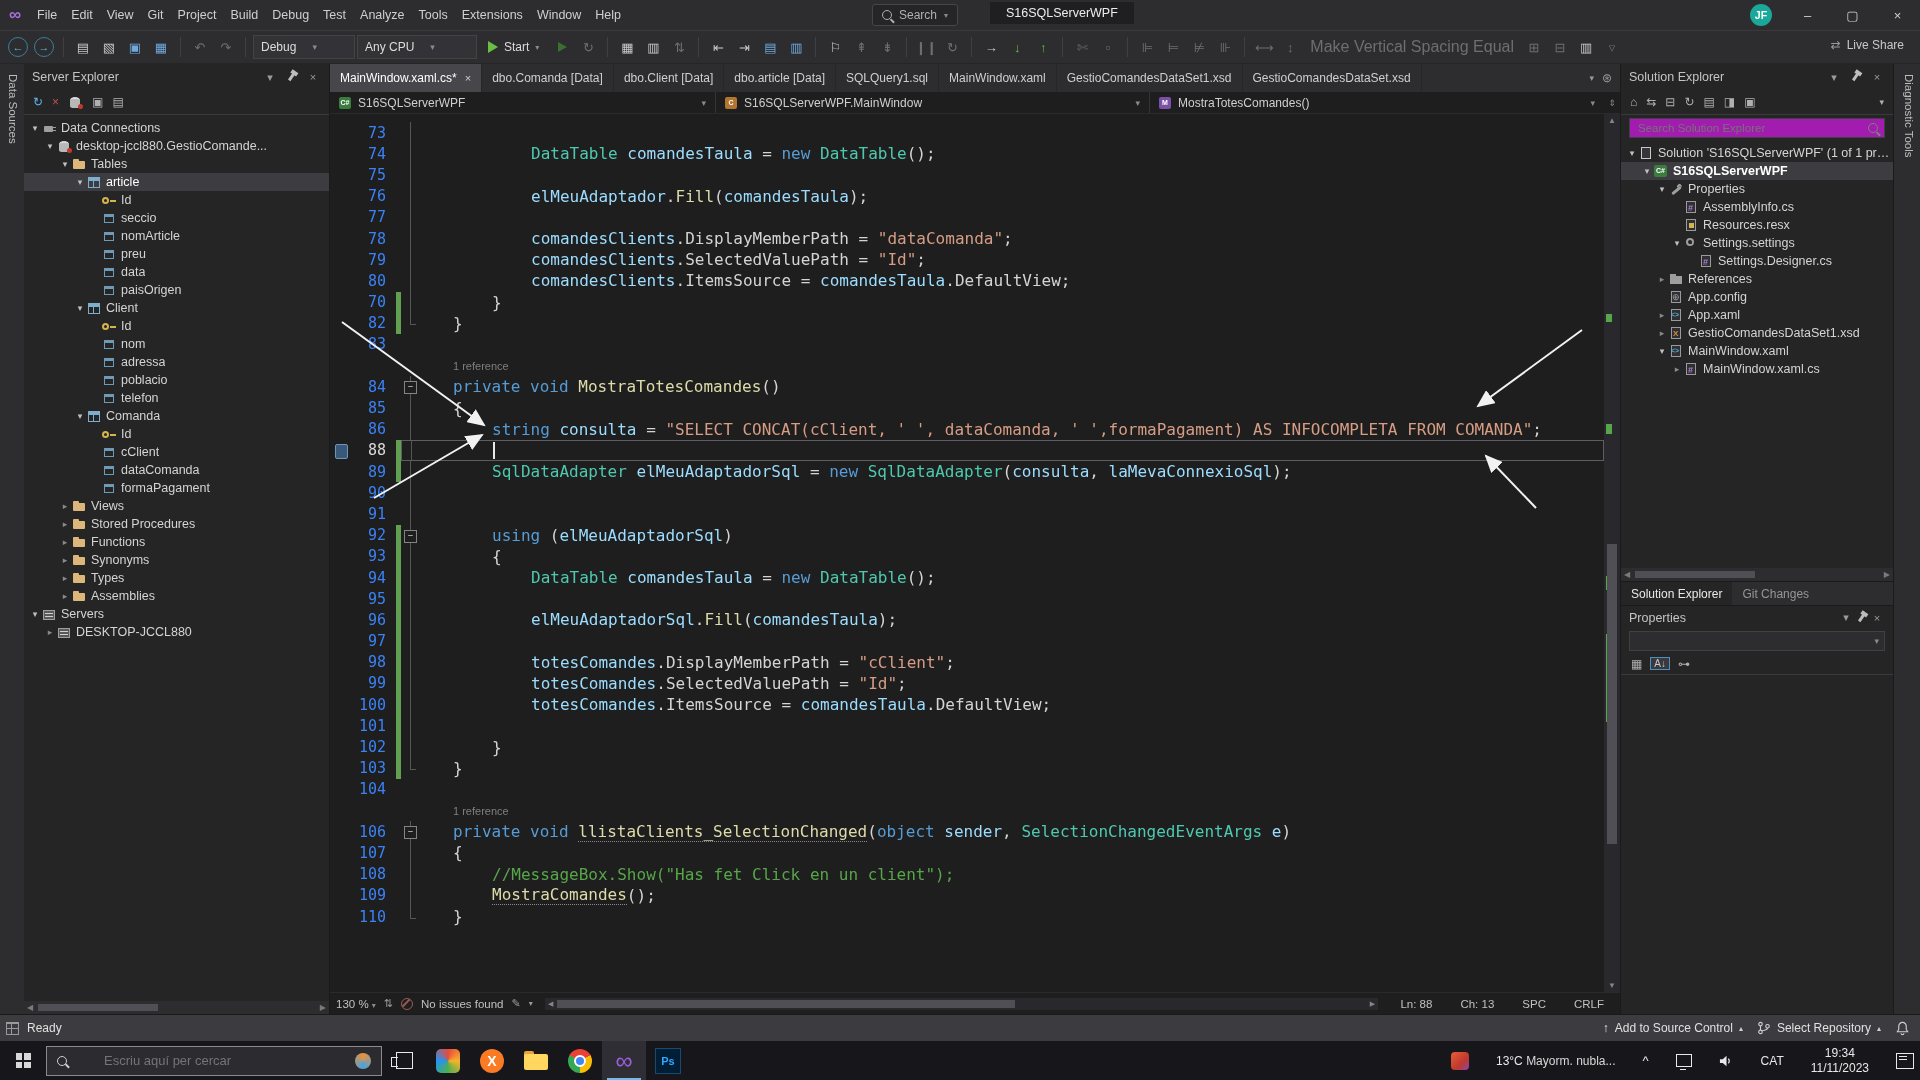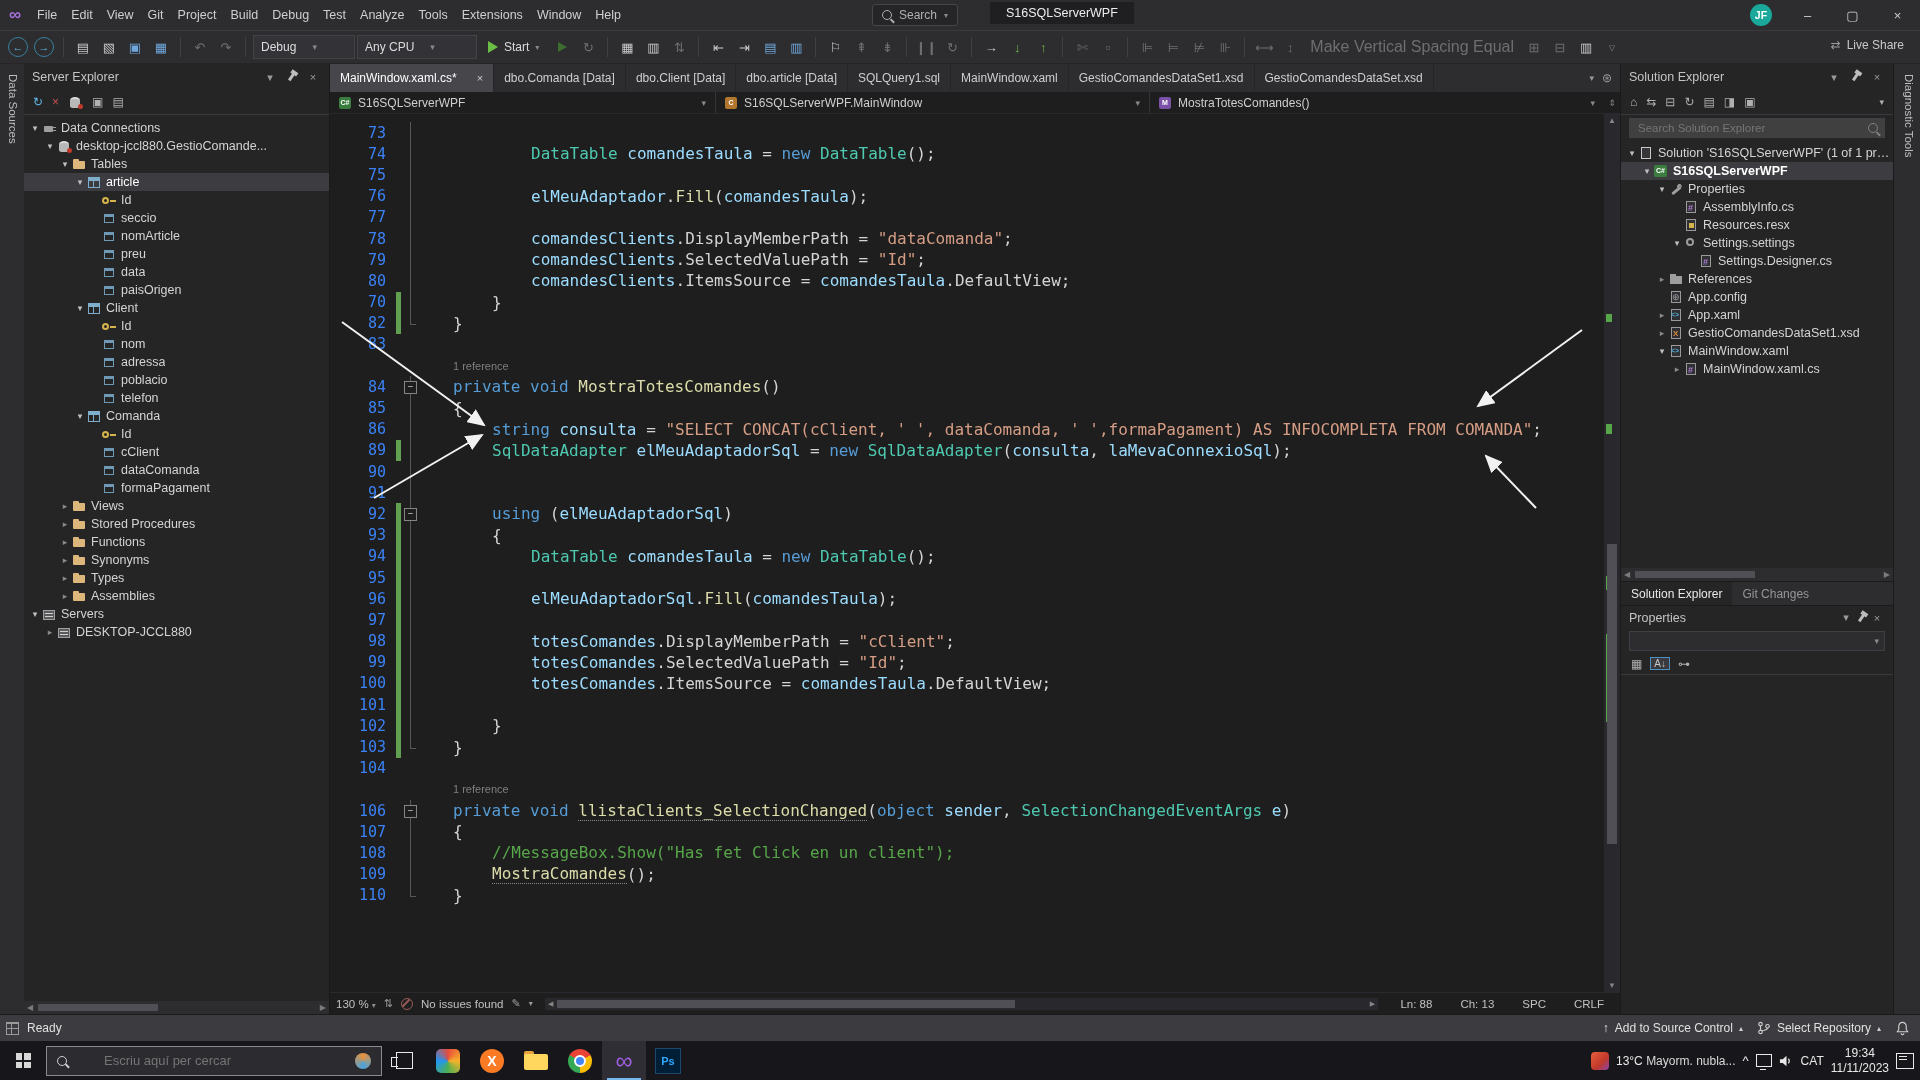--- a/index.html
+++ b/index.html
@@ -40,21 +40,21 @@
   
   #server-panel{left:24px;top:64px;width:306px;height:950px;background:#252526;border-right:1px solid #1a1a1a;box-sizing:border-box;}
   #right-panel{left:1620px;top:64px;width:273px;height:950px;background:#252526;border-left:1px solid #1a1a1a;box-sizing:border-box;}
   .panel-header{height:26px;display:flex;align-items:center;padding:0 8px;color:#c4c4c4;font-size:12.5px;gap:6px;}
   .ph-sp{flex:1;}
   .ph-ic{color:#9a9a9a;font-size:11px;width:16px;text-align:center;}
   .pin{width:3px;height:8px;background:#bdbdbd;position:relative;transform:rotate(35deg);margin:0 6px;}
   .pin::after{content:"";position:absolute;top:-3px;left:-2px;width:7px;height:4px;background:#bdbdbd;}
   .panel-tools{height:24px;display:flex;align-items:center;gap:9px;padding:0 9px;border-bottom:1px solid #3a3a3e;}
   .pt-ic{font-size:12px;color:#b0b0b0;}
-  .sx-search{height:18px;margin:3px 8px;background:#404040;border:1px solid #3f3f46;display:flex;align-items:center;padding:0 6px;color:#808080;font-size:11.5px;gap:6px;}
+  .sx-search{height:18px;margin:3px 8px;background:#a21caf;border:1px solid #3f3f46;display:flex;align-items:center;padding:0 6px;color:#808080;font-size:11.5px;gap:6px;}
   .sx-search input{flex:1;background:transparent;border:none;outline:none;color:#bdbdbd;font-size:11.5px;font-family:inherit;}
   .mag{width:8px;height:8px;border:1.5px solid currentColor;border-radius:50%;position:relative;flex:none;}
   .mag::after{content:"";position:absolute;width:5px;height:1.5px;background:currentColor;transform:rotate(45deg);right:-4px;bottom:-2px;}
   
   .trow{height:18px;display:flex;align-items:center;font-size:12.5px;color:#d4d4d4;white-space:nowrap;box-sizing:border-box;width:100%;}
   .trow.sel{background:#3c3c41;color:#fff;}
   .trow .exp{width:14px;font-size:9px;color:#c0c0c0;text-align:center;flex:none;}
   .trow .exp.closed{color:#8a8a8a;}
   .tlabel{overflow:hidden;text-overflow:ellipsis;}
   .tlabel.bold{font-weight:bold;color:#fff;}
@@ -88,21 +88,21 @@
   .ti-gear::after{content:"";position:absolute;left:5px;top:4px;width:3px;height:3px;background:#25252a;border-radius:50%;}
   .ti-config::after{content:"⊕";position:absolute;left:3px;top:1px;color:#9e9e9e;font-size:9px;}
   .ti-xaml::after{content:"<>";position:absolute;left:2px;top:2px;color:#52b0d8;font-size:7px;font-weight:bold;}
   .ti-xsd::after{content:"X";position:absolute;left:4px;top:2px;color:#d88b3c;font-size:8px;font-weight:bold;}
   .mini-scroll{position:absolute;bottom:0;left:0;right:0;height:13px;background:#2d2d30;color:#7a7a7a;font-size:8px;
     display:flex;align-items:center;justify-content:space-between;padding:0 3px;box-sizing:border-box;}
   .mini-thumb{position:absolute;left:14px;top:3px;height:7px;width:120px;background:#4f4f55;}
   
   #editor{left:330px;top:64px;width:1290px;height:950px;background:#1e1e1e;}
   #tabstrip{position:absolute;left:0;top:0;right:0;height:28px;background:#2d2d30;display:flex;align-items:stretch;font-size:12px;}
-  .tab{display:flex;align-items:center;padding:0 10px;gap:20px;color:#cfcfcf;background:#2d2d30;border-right:1px solid #26262a;white-space:nowrap;}
+  .tab{display:flex;align-items:center;padding:0 10px;gap:8px;color:#cfcfcf;background:#2d2d30;border-right:1px solid #26262a;white-space:nowrap;}
   .tab.active{background:#46464b;color:#fff;}
   .tab .x{color:#cfcfcf;font-size:11px;}
   .tabs-end{margin-left:auto;display:flex;align-items:center;gap:8px;padding:0 8px;color:#9a9a9a;}
   #breadcrumb{position:absolute;left:0;top:28px;right:0;height:22px;background:#1e1e1e;border-bottom:1px solid #2a2a2e;
     display:flex;align-items:center;font-size:12px;color:#cfcfcf;box-sizing:border-box;}
   .crumb{display:flex;align-items:center;gap:7px;padding:0 9px;border-right:1px solid #333338;height:100%;box-sizing:border-box;}
   .crumb .chev{margin-left:auto;color:#8a8a8a;font-size:9px;}
   .bc-ic{width:12px;height:12px;flex:none;border-radius:2px;display:flex;align-items:center;justify-content:center;font-size:7px;font-weight:bold;color:#fff;}
   .bc-proj{background:#3b7d3f;} .bc-class{background:#b3762f;} .bc-method{background:#7b51a8;}
   #code-area{position:absolute;left:0;top:50px;right:0;bottom:22px;overflow:hidden;background:#1e1e1e;}
@@ -172,21 +172,21 @@
   .tv-ic::before{content:"";position:absolute;left:-6px;top:4px;width:6px;height:8px;border:1.5px solid #e8e8e8;border-right:none;}
   .ic-photos{width:24px;height:24px;border-radius:5px;background:conic-gradient(#e64a3c,#f7b32b,#4caf50,#2196f3,#e64a3c);}
   .ic-xampp{width:24px;height:24px;border-radius:50%;background:#fb7a24;color:#fff;font-weight:bold;display:flex;align-items:center;justify-content:center;font-size:14px;}
   .ic-folder{width:24px;height:19px;position:relative;}
   .ic-folder::before{content:"";position:absolute;left:0;top:0;width:10px;height:5px;background:#e8a33d;border-radius:2px 2px 0 0;}
   .ic-folder::after{content:"";position:absolute;left:0;top:3px;width:24px;height:16px;background:#ffd75e;border-radius:2px;}
   .ic-chrome{width:24px;height:24px;border-radius:50%;background:conic-gradient(from -60deg,#ea4335 0 120deg,#fbbc05 0 240deg,#34a853 0 360deg);position:relative;}
   .ic-chrome::after{content:"";position:absolute;left:6px;top:6px;width:12px;height:12px;background:#4285f4;border:2px solid #fff;border-radius:50%;box-sizing:border-box;}
   .ic-vs{color:#a05ede;font-size:24px;line-height:24px;}
   .ic-ps{width:24px;height:24px;background:#001e36;border:1px solid #1c4a6e;color:#31a8ff;font-size:11px;font-weight:bold;display:flex;align-items:center;justify-content:center;}
-  .tray{margin-left:auto;display:flex;align-items:center;gap:7px;padding-right:6px;font-size:12px;}
+  .tray{margin-left:auto;display:flex;align-items:center;gap:27px;padding-right:6px;font-size:12px;}
   .news-ic{width:18px;height:18px;border-radius:4px;background:linear-gradient(135deg,#e85d3c,#c0392b 60%,#8e44ad);}
   .net-ic{width:14px;height:11px;border:1.5px solid #e8e8e8;position:relative;}
   .net-ic::after{content:"";position:absolute;left:3px;bottom:-4px;width:6px;height:1.5px;background:#e8e8e8;}
   .clock{text-align:center;line-height:1.25;font-size:12px;}
   .notif-ic{width:16px;height:14px;border:1.5px solid #e8e8e8;position:relative;}
   .notif-ic::after{content:"";position:absolute;left:2px;top:2px;width:8px;height:1.5px;background:#e8e8e8;box-shadow:0 3px 0 #e8e8e8;}
   #arrows{position:absolute;left:0;top:0;width:1920px;height:1080px;pointer-events:none;z-index:60;}
 </style>
 </head>
 <body>
@@ -652,20 +652,31 @@
           </div>
           <div class="code-row">
             <span class="bp"></span>
             <span class="ln">86</span>
             <span class="chg"></span>
             <div class="lbody">
               <span class="out ol-line"></span>
               <div class="codetext" style="padding-left: 73px;"><span class="tk-k">string</span><span class="tk-p"> </span><span class="tk-v">consulta</span><span class="tk-p"> = </span><span class="tk-s">"SELECT CONCAT(cClient, ' ', dataComanda, ' ',formaPagament) AS INFOCOMPLETA FROM COMANDA"</span><span class="tk-p">;</span></div>
             </div>
           </div>
+          <div class="code-row currow">
+            <span class="bp">
+              <div class="bpmark"></div>
+            </span>
+            <span class="ln">88</span>
+            <span class="chg on"></span>
+            <div class="lbody cur">
+              <span class="out ol-line"></span>
+              <div class="codetext" style="padding-left: 73px;"><span class="caret"></span></div>
+            </div>
+          </div>
           <div class="code-row">
             <span class="bp"></span>
             <span class="ln">89</span>
             <span class="chg on"></span>
             <div class="lbody">
               <span class="out ol-line"></span>
               <div class="codetext" style="padding-left: 73px;"><span class="tk-t">SqlDataAdapter</span><span class="tk-p"> </span><span class="tk-v">elMeuAdaptadorSql</span><span class="tk-p"> = </span><span class="tk-k">new</span><span class="tk-p"> </span><span class="tk-t">SqlDataAdapter</span><span class="tk-p">(</span><span class="tk-v">consulta</span><span class="tk-p">, </span><span class="tk-v">laMevaConnexioSql</span><span class="tk-p">);</span></div>
             </div>
           </div>
           <div class="code-row">

